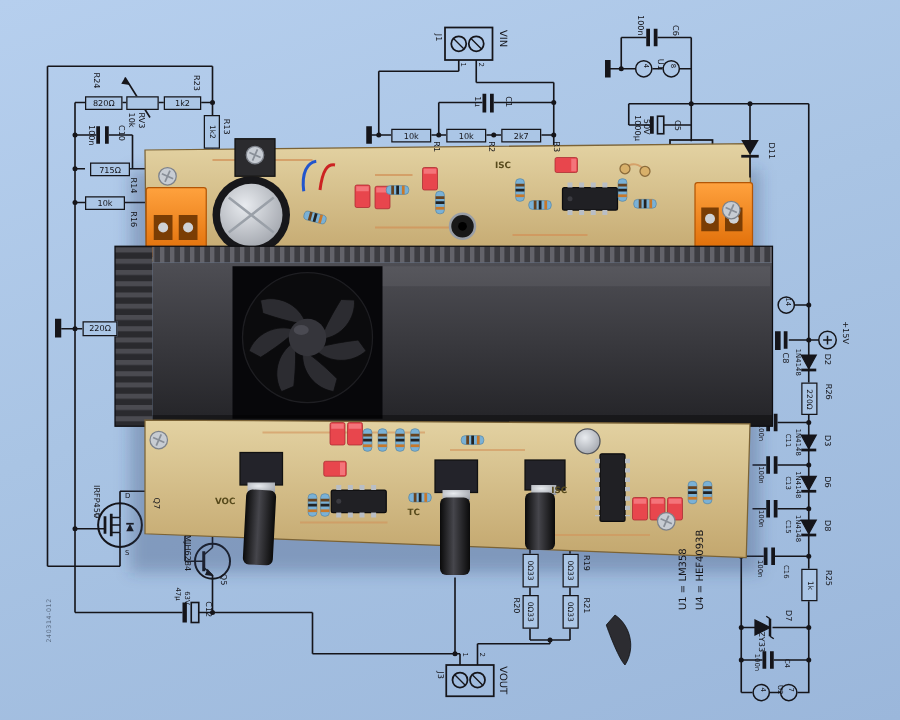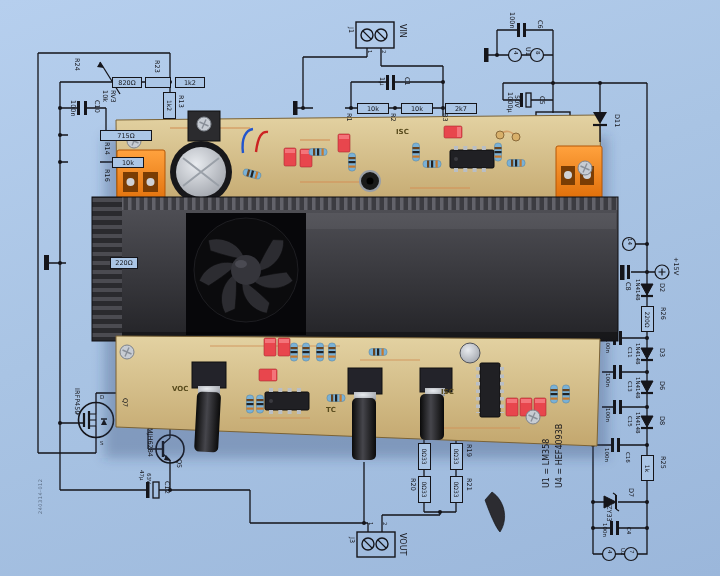--- a/index.html
+++ b/index.html
@@ -9,21 +9,21 @@
   #stage svg{position:absolute;left:0;top:0;}
   .lab{position:absolute;font-size:6.5px;color:#15151a;white-space:nowrap;line-height:1;}
   .v{transform:rotate(90deg);transform-origin:0 0;}
   .vu{transform:rotate(-90deg);transform-origin:0 0;}
   .big{font-size:8px;}
   .tiny{font-size:5.5px;}
   .code{font-size:5px;color:#5a6b82;letter-spacing:.5px;}
   .silk{font-size:7px;font-weight:bold;color:#574a1c;}
   .note{font-size:8px;color:#15151a;}
   .rb{position:absolute;box-sizing:border-box;border:1.4px solid #15151a;background:#abc6e6;
-      display:flex;align-items:center;justify-content:center;font-size:6.5px;color:#15151a;margin-left:44px;}
+      display:flex;align-items:center;justify-content:center;font-size:6.5px;color:#15151a;}
   .rbv{position:absolute;box-sizing:border-box;border:1.4px solid #15151a;background:#abc6e6;
       display:flex;align-items:center;justify-content:center;}
   .rbv .rot{transform:rotate(90deg);white-space:nowrap;font-size:6px;color:#15151a;}
 </style>
 </head>
 <body>
 
 <div id="stage">
 
 <svg width="720" height="576" viewBox="0 0 720 576">
@@ -349,21 +349,21 @@
     <path d="M593,125 H607" stroke="#15151a" stroke-width="2.2" fill="none"></path>
   </g>
 </svg>
 
 <div class="rb" style="left:68px;top:77px;width:30px;height:11px">820Ω</div>
 <div class="rb" style="left:101px;top:77px;width:26px;height:11px"></div>
 <div class="rb" style="left:131px;top:77px;width:30px;height:11px">1k2</div>
 <div class="rbv" style="left:163px;top:92px;width:13px;height:27px">
       <span class="rot">1k2</span>
     </div>
-<div class="rb" style="left:56px;top:130px;width:52px;height:11px">715Ω</div>
+<div class="rb" style="left:72px;top:130px;width:32px;height:11px">715Ω</div>
 <div class="rb" style="left:68px;top:157px;width:32px;height:11px">10k</div>
 <div class="rb" style="left:66px;top:257px;width:28px;height:12px">220Ω</div>
 <div class="rb" style="left:313px;top:103px;width:32px;height:11px">10k</div>
 <div class="rb" style="left:357px;top:103px;width:32px;height:11px">10k</div>
 <div class="rb" style="left:401px;top:103px;width:32px;height:11px">2k7</div>
 <div class="rbv" style="left:641px;top:306px;width:13px;height:26px">
       <span class="rot">220Ω</span>
     </div>
 <div class="rbv" style="left:641px;top:455px;width:13px;height:26px">
       <span class="rot">1k</span>
@@ -456,18 +456,18 @@
 <span class="lab v" style="left:472px;top:478px">R21</span>
 <span class="lab v" style="left:355px;top:537px">J3</span>
 <span class="lab v big" style="left:406px;top:533px">VOUT</span>
 <span class="lab v tiny" style="left:373px;top:522px">1</span>
 <span class="lab v tiny" style="left:387px;top:522px">2</span>
 
 <span class="lab vu note" style="left:543px;top:488px">U1 = LM358</span>
 <span class="lab vu note" style="left:556px;top:488px">U4 = HEF4093B</span>
 <span class="lab vu code" style="left:38px;top:514px">240314-012</span>
 
-<span class="lab silk" style="left:172px;top:386px">VOC</span>
+<span class="lab silk" style="left:172px;top:398px">VOC</span>
 <span class="lab silk" style="left:326px;top:407px">TC</span>
 <span class="lab silk" style="left:441px;top:389px">ISC</span>
 <span class="lab silk" style="left:396px;top:129px">ISC</span>
 
 </div>
 
 </body></html>

